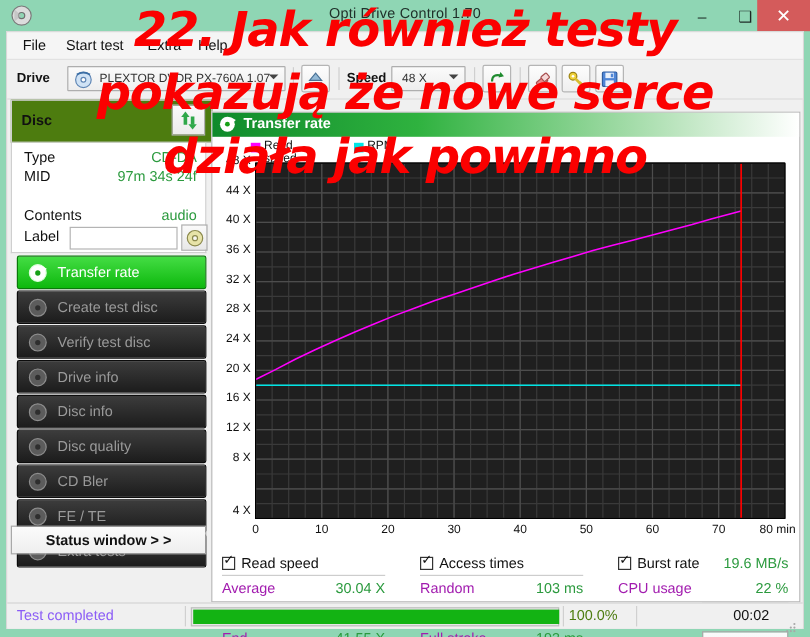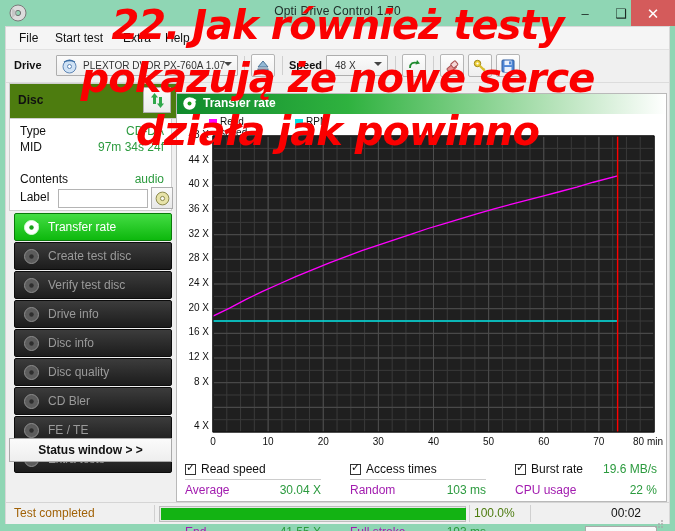--- a/index.html
+++ b/index.html
@@ -169,21 +169,21 @@
     background: linear-gradient(#fbfbfb,#ededed); border: 1px solid #a9a9a9;
     display: flex; align-items: center; justify-content: center;
     font-size: 12px; color: #111;
   }
 
   
   #statusbar {
     position: absolute; left: 0; top: 475px; width: 663px; height: 22px;
     background: #f0f0f0; border-top: 1px solid #d5d5d5;
   }
-  #status-text { position: absolute; left: 8px; top: 3px; font-size: 12px; color: #a16207; }
+  #status-text { position: absolute; left: 8px; top: 3px; font-size: 12px; color: #8b5cf6; }
   #progress-outer {
     position: absolute; left: 153px; top: 3px; width: 307px; height: 16px;
     background: #e6e6e6; border: 1px solid #bdbdbd;
   }
   #progress-fill { position: absolute; left: 1px; top: 1px; height: 12px; background: #13b313; }
   #progress-pct { position: absolute; left: 468px; top: 3px; font-size: 12px; color: #4d7c0f; }
   #elapsed { position: absolute; right: 28px; top: 3px; font-size: 12px; color: #111; }
   .sb-sep { position: absolute; top: 2px; width: 1px; height: 17px; background: #d0d0d0; }
   #grip { position: absolute; right: 5px; top: 11px; width: 9px; height: 9px; }
 

